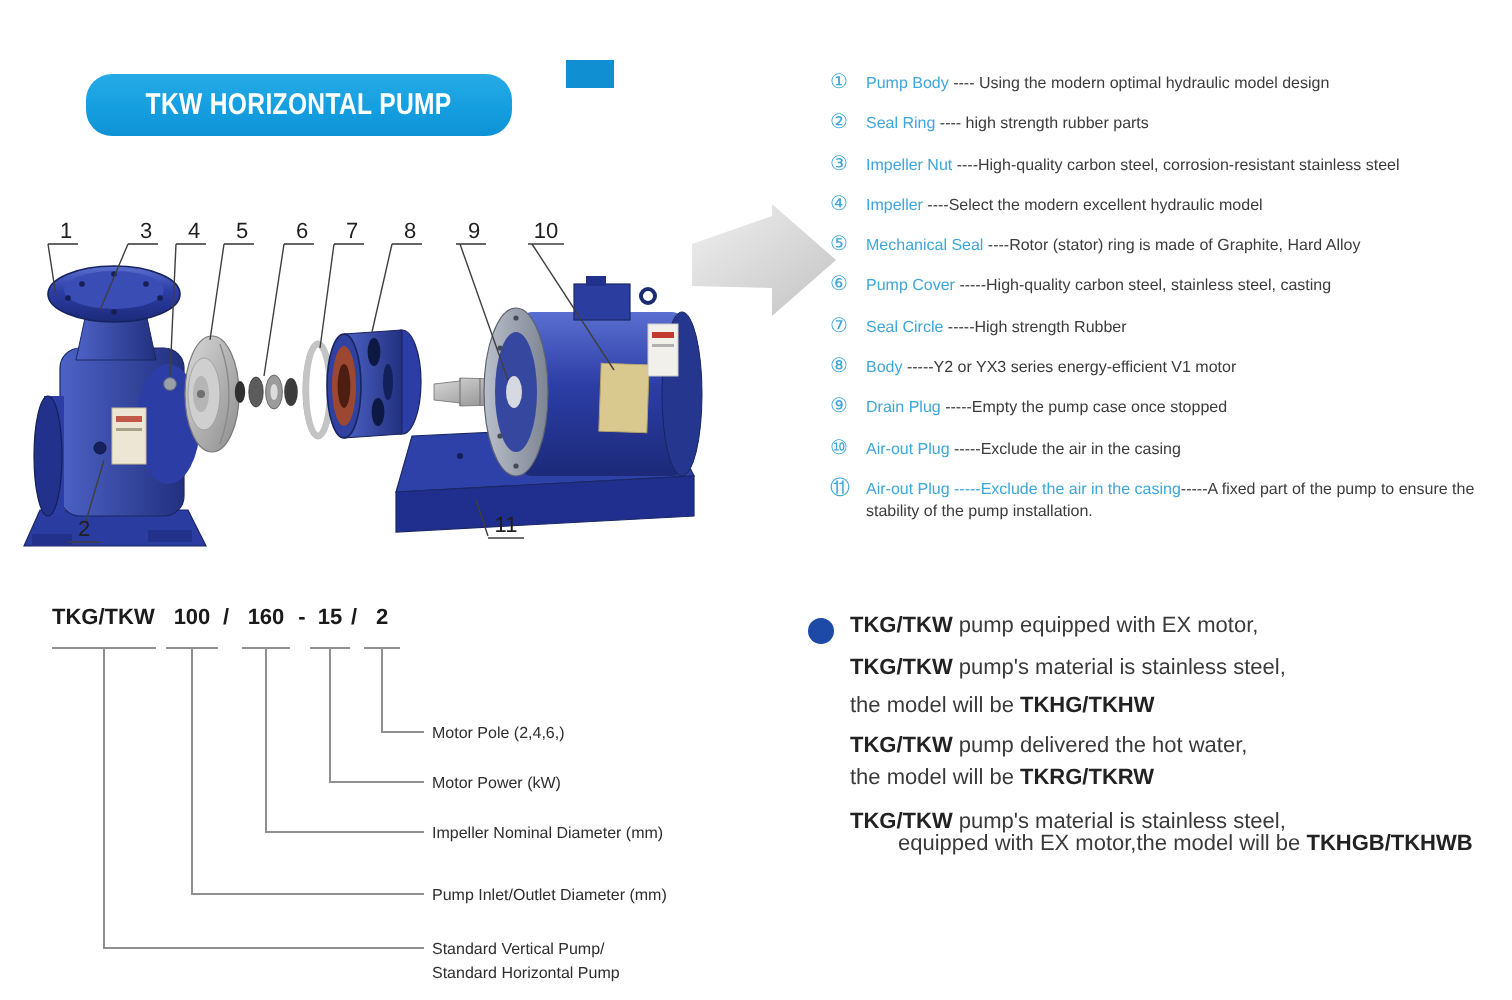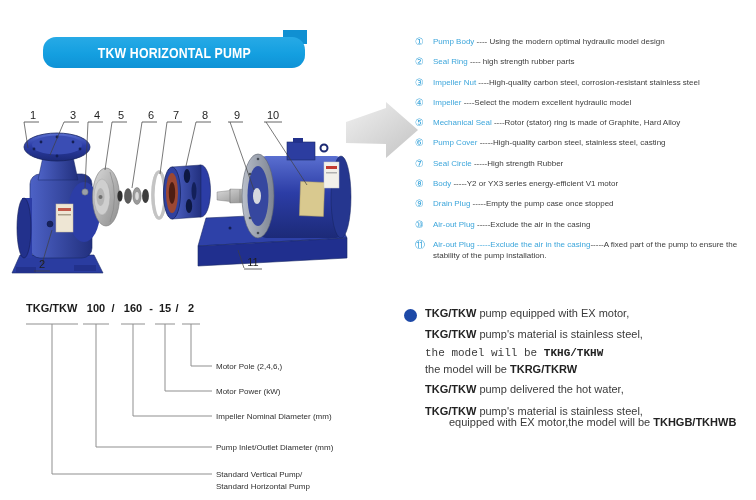--- a/index.html
+++ b/index.html
@@ -1,21 +1,21 @@
 <!DOCTYPE html>
 <html><head>
 <meta charset="utf-8">
 <style>
   html,body{margin:0;padding:0;}
   body{width:756px;height:500px;background:#fff;font-family:"Liberation Sans","DejaVu Sans",sans-serif;}
   #page{position:relative;width:756px;height:500px;background:#fff;overflow:hidden;}
 
   
   .banner-tab{position:absolute;left:283px;top:30px;width:24px;height:14px;background:#1090d2;}
-  .banner{position:absolute;left:43px;top:37px;width:262px;height:31px;border-radius:13px;
+  .banner{position:absolute;left:43px;top:37px;width:213px;height:31px;border-radius:13px;
           background:linear-gradient(180deg,#27aae6 0%,#149fe0 55%,#0e92d6 100%);
           display:flex;align-items:center;justify-content:center;}
   .banner-title{color:#fff;font-weight:bold;font-size:15px;letter-spacing:.2px;transform:scaleX(.82);white-space:nowrap;}
 
   
   .diagram{position:absolute;left:8px;top:100px;width:420px;height:190px;}
   .diagram text{font-family:"Liberation Sans","DejaVu Sans",sans-serif;font-size:11px;fill:#1f1f1f;}
 
   
   .parts{position:absolute;left:415px;top:36px;width:336px;font-size:8px;line-height:11px;color:#3c3c3c;}
@@ -31,21 +31,21 @@
   .model .seg{font-size:11px;font-weight:bold;fill:#1a1a1a;}
   .model .lbl{font-size:8px;fill:#2e2e2e;}
   .model line, .model polyline{stroke:#8f8f8f;stroke-width:1;fill:none;}
 
   
   .notes{position:absolute;left:404px;top:308px;width:352px;font-size:11px;line-height:11px;color:#3a3a3a;}
   .note-bullet{position:absolute;left:0;top:1px;width:13px;height:13px;border-radius:50%;background:#1d49a7;}
   .nbody{margin-left:21px;}
   .nline{white-space:nowrap;}
   .nb{font-weight:bold;color:#222;}
-  .mt10{margin-top:10px;} .mt8{margin-top:8px;font-family:Liberation Mono, monospace;} .mt9{margin-top:9px;} .mt5{margin-top:5px;} .mt11{margin-top:11px;} .mt0{margin-top:0;margin-left:24px;}
+  .mt10{margin-top:10px;} .mt8{margin-top:8px;} .mt9{margin-top:9px;} .mt5{margin-top:5px;} .mt11{margin-top:11px;} .mt0{margin-top:0;margin-left:24px;}
 
   .leader{stroke:#3f3f3f;stroke-width:.7;fill:none;}
   .uline{stroke:#3f3f3f;stroke-width:.8;}
 </style>
 </head>
 <body>
 
 <div id="page">
 
   <div class="banner-tab"></div>
@@ -250,20 +250,20 @@
     <text class="lbl" x="192" y="179">Standard Vertical Pump/</text>
     <text class="lbl" x="192" y="191">Standard  Horizontal Pump</text>
   </svg>
 
   <div class="notes">
     <span class="note-bullet"></span>
     <div class="nbody">
       <div class="nline"><span class="nb">TKG/TKW</span><span> pump equipped with EX motor,</span><span class="nb"></span></div>
       <div class="nline mt10"><span class="nb">TKG/TKW</span><span> pump's material is stainless steel,</span><span class="nb"></span></div>
       <div class="nline mt8"><span class="nb"></span><span>the model will be </span><span class="nb">TKHG/TKHW</span></div>
+      <div class="nline mt9"><span class="nb">TKG/TKW</span><span> pump delivered the hot water,</span><span class="nb"></span></div>
       <div class="nline mt5"><span class="nb"></span><span>the model will be </span><span class="nb">TKRG/TKRW</span></div>
-      <div class="nline mt9"><span class="nb">TKG/TKW</span><span> pump delivered the hot water,</span><span class="nb"></span></div>
       <div class="nline mt11"><span class="nb">TKG/TKW</span><span> pump's material is stainless steel,</span><span class="nb"></span></div>
       <div class="nline mt0"><span class="nb"></span><span>equipped with EX motor,the model will be </span><span class="nb">TKHGB/TKHWB</span></div>
     </div>
   </div>
 
 </div>
 
 </body></html>

